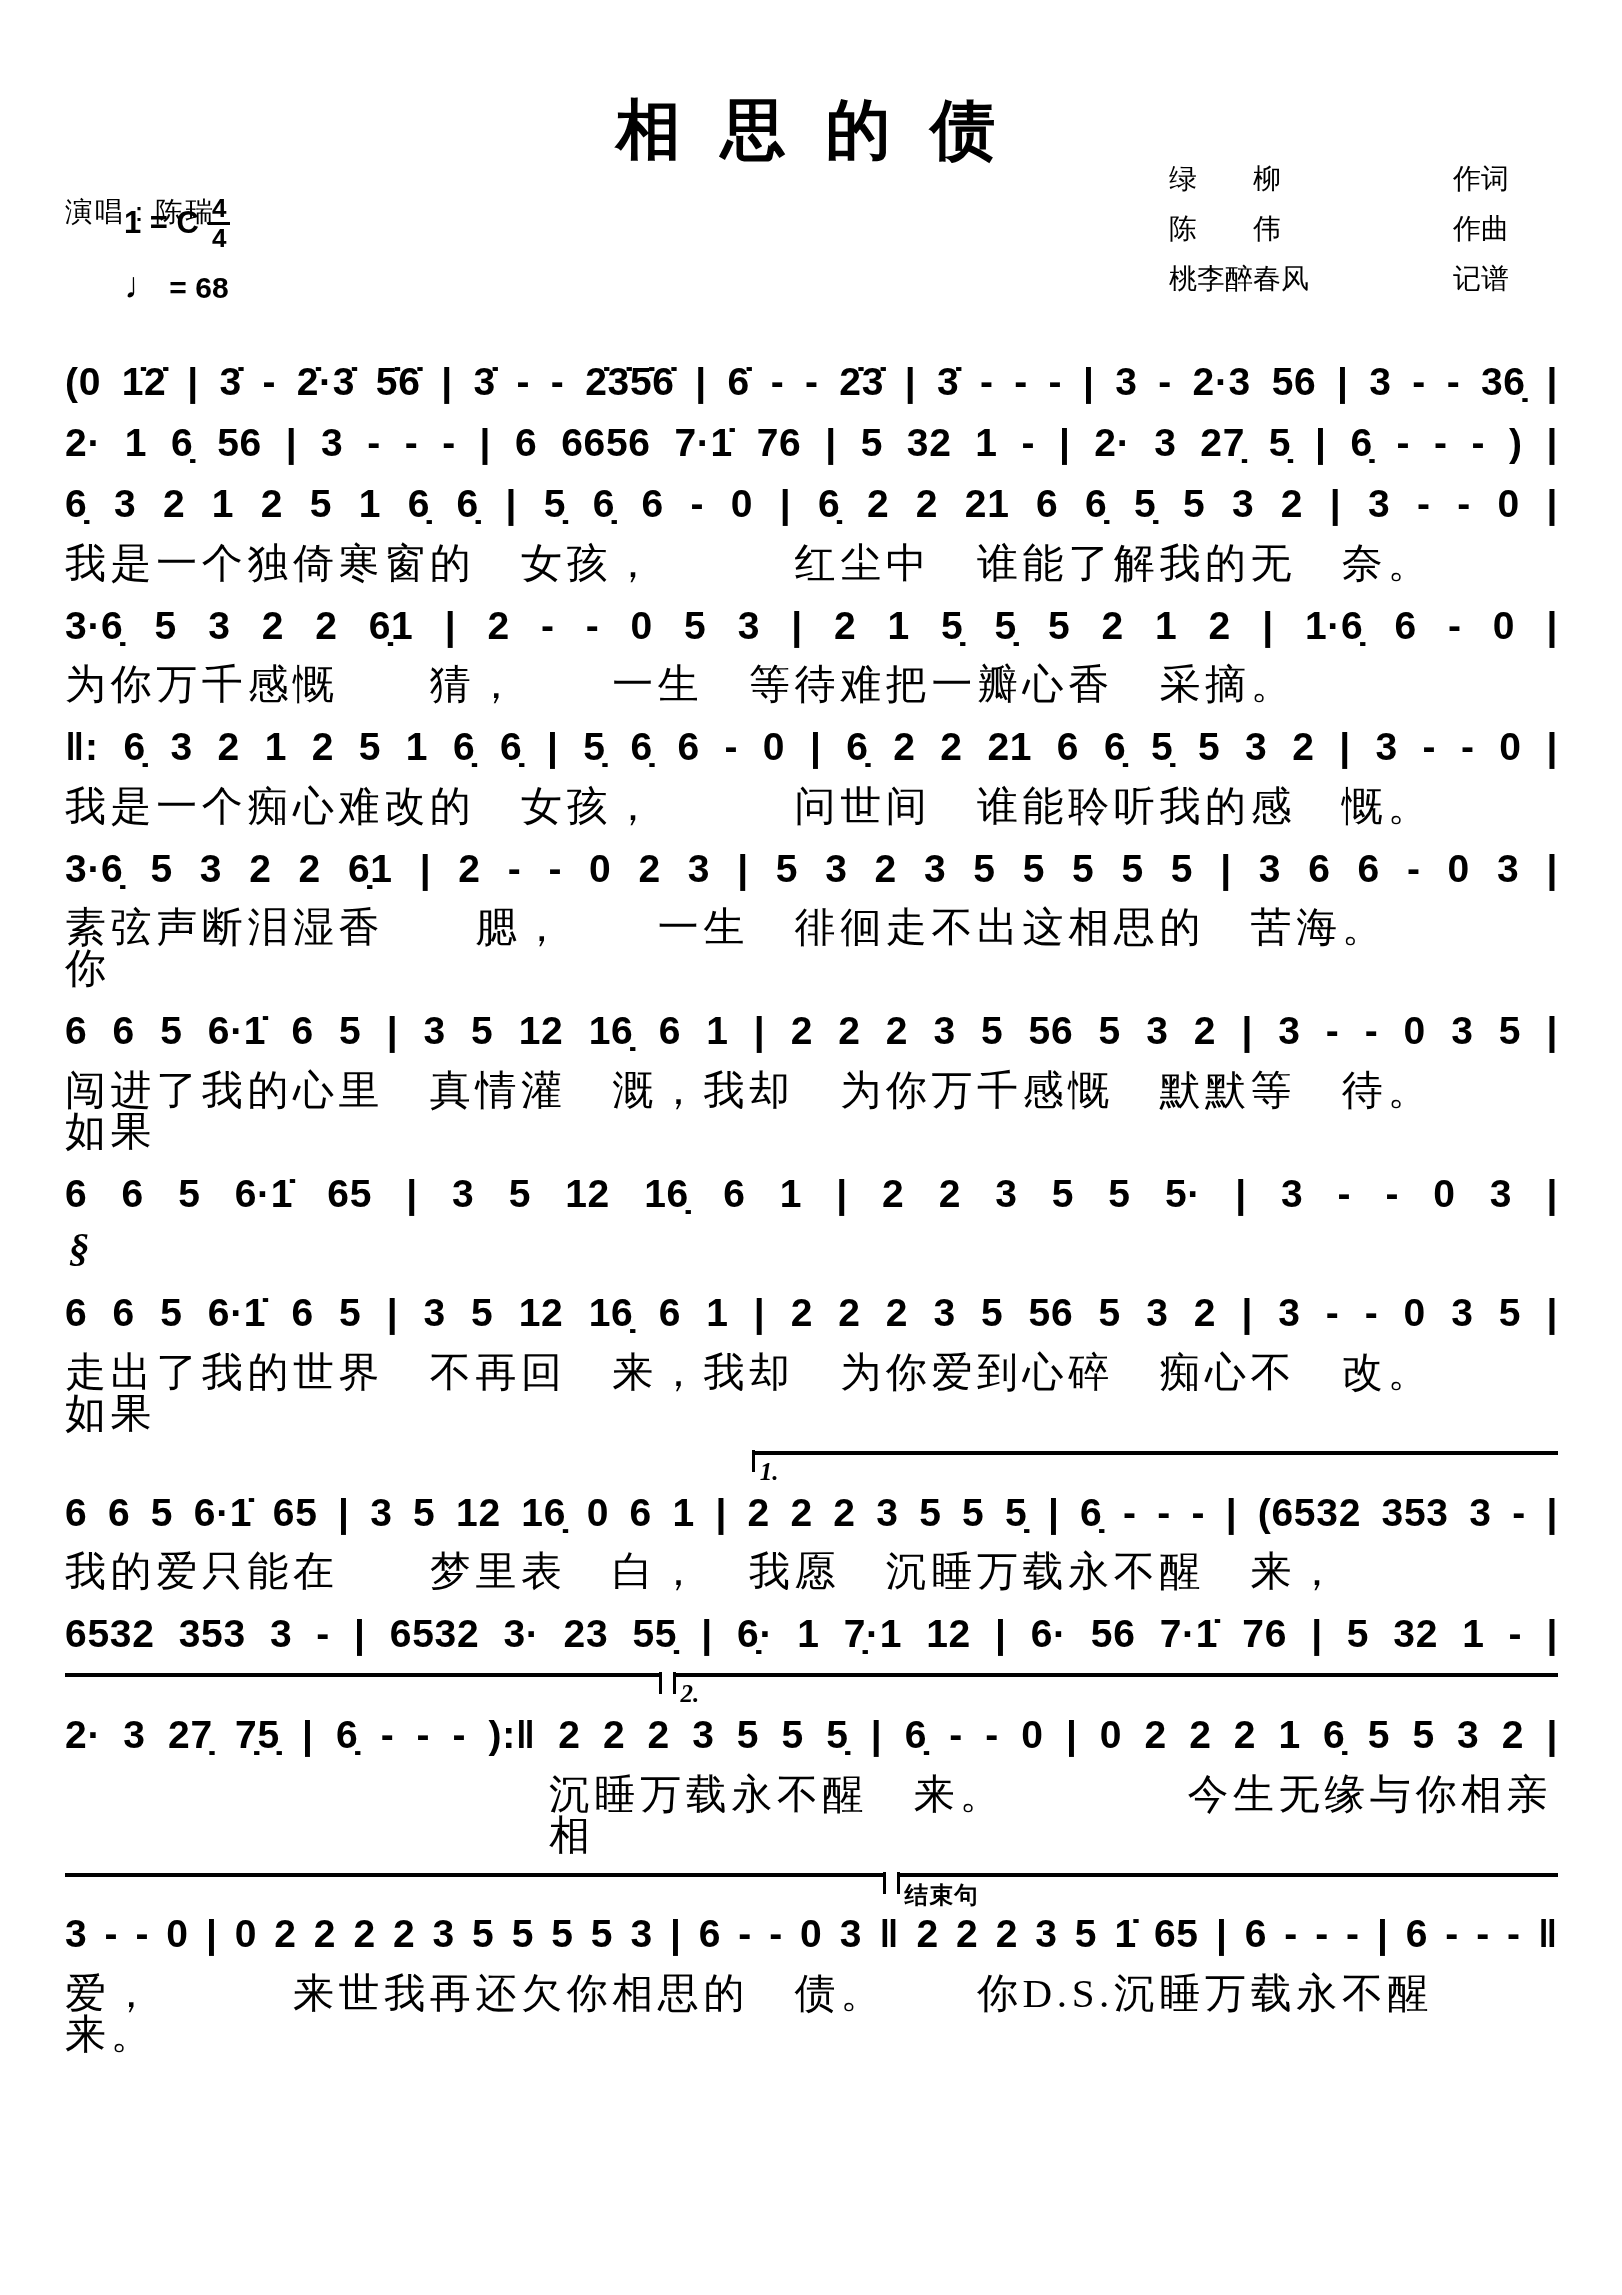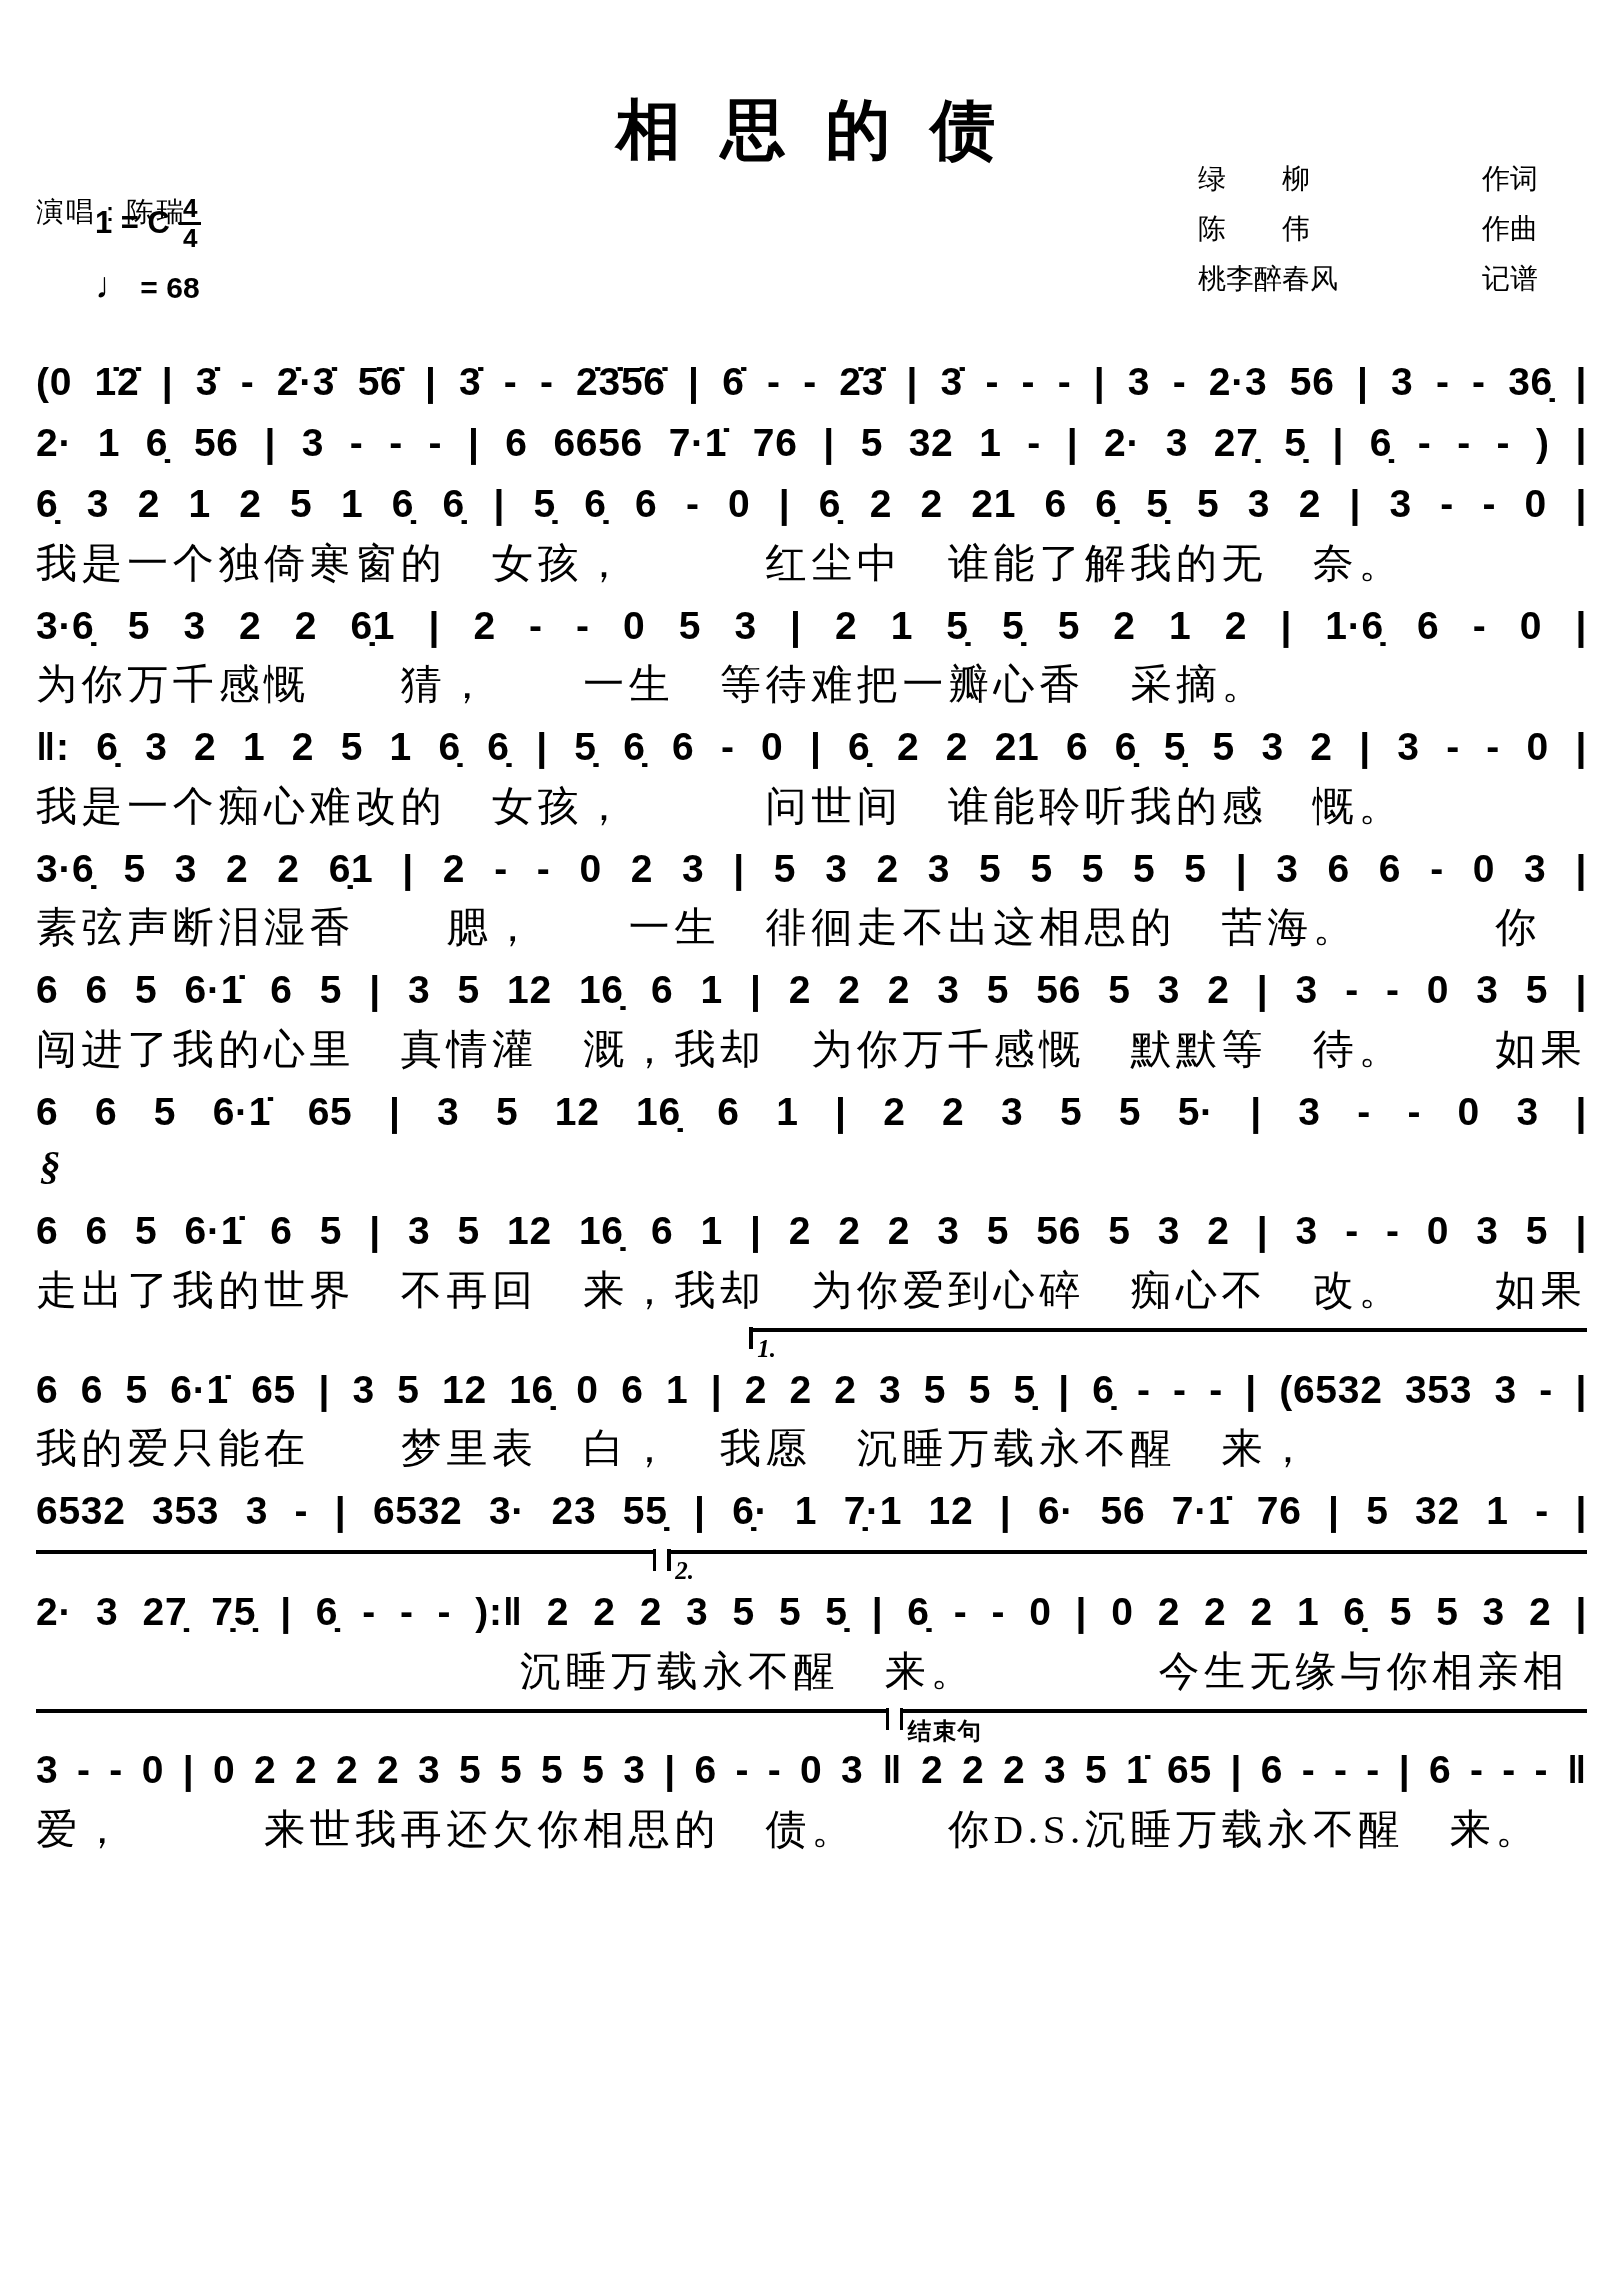--- a/index.html
+++ b/index.html
@@ -1,21 +1,21 @@
 <!DOCTYPE html>
 <html style="font-size:10.5px"><head>
 <meta charset="utf-8">
 <style>
   html,body{margin:0;padding:0;background:#e8e8e8;}
   .page{
     position:relative;
     width:1623px;height:2295px;
     background:#ffffff;
     box-sizing:border-box;
-    padding:0 36px;
+    padding:0 65px;
     overflow:hidden;
     font-family:"Liberation Sans", sans-serif;
     color:#000;
   }
   
   .header{position:relative;height:340px;}
   .title{
     text-align:center;
     padding-top:98px;
     font-family:"Liberation Serif", serif;

